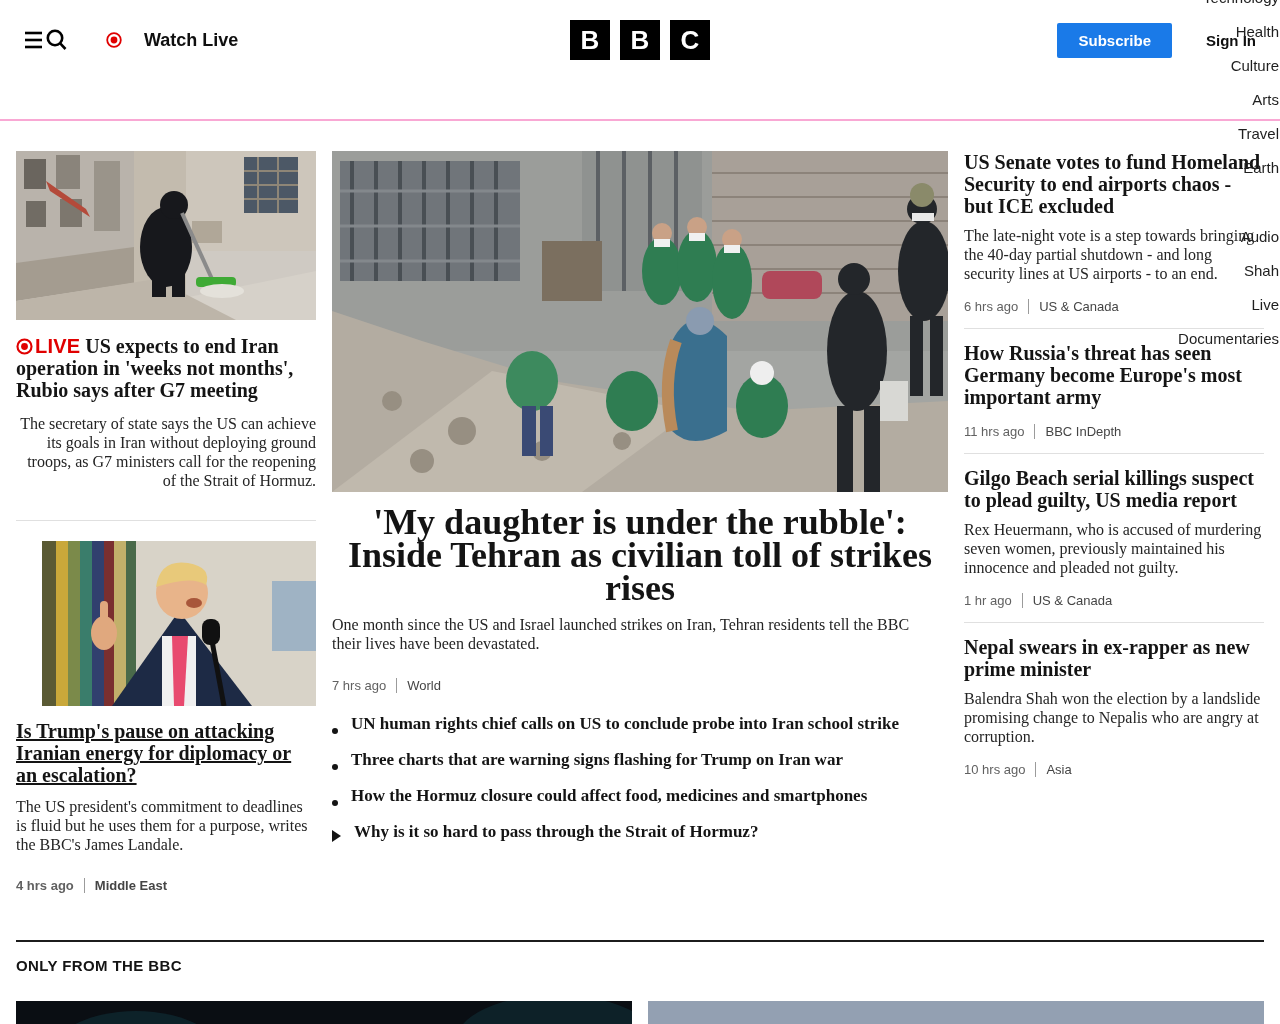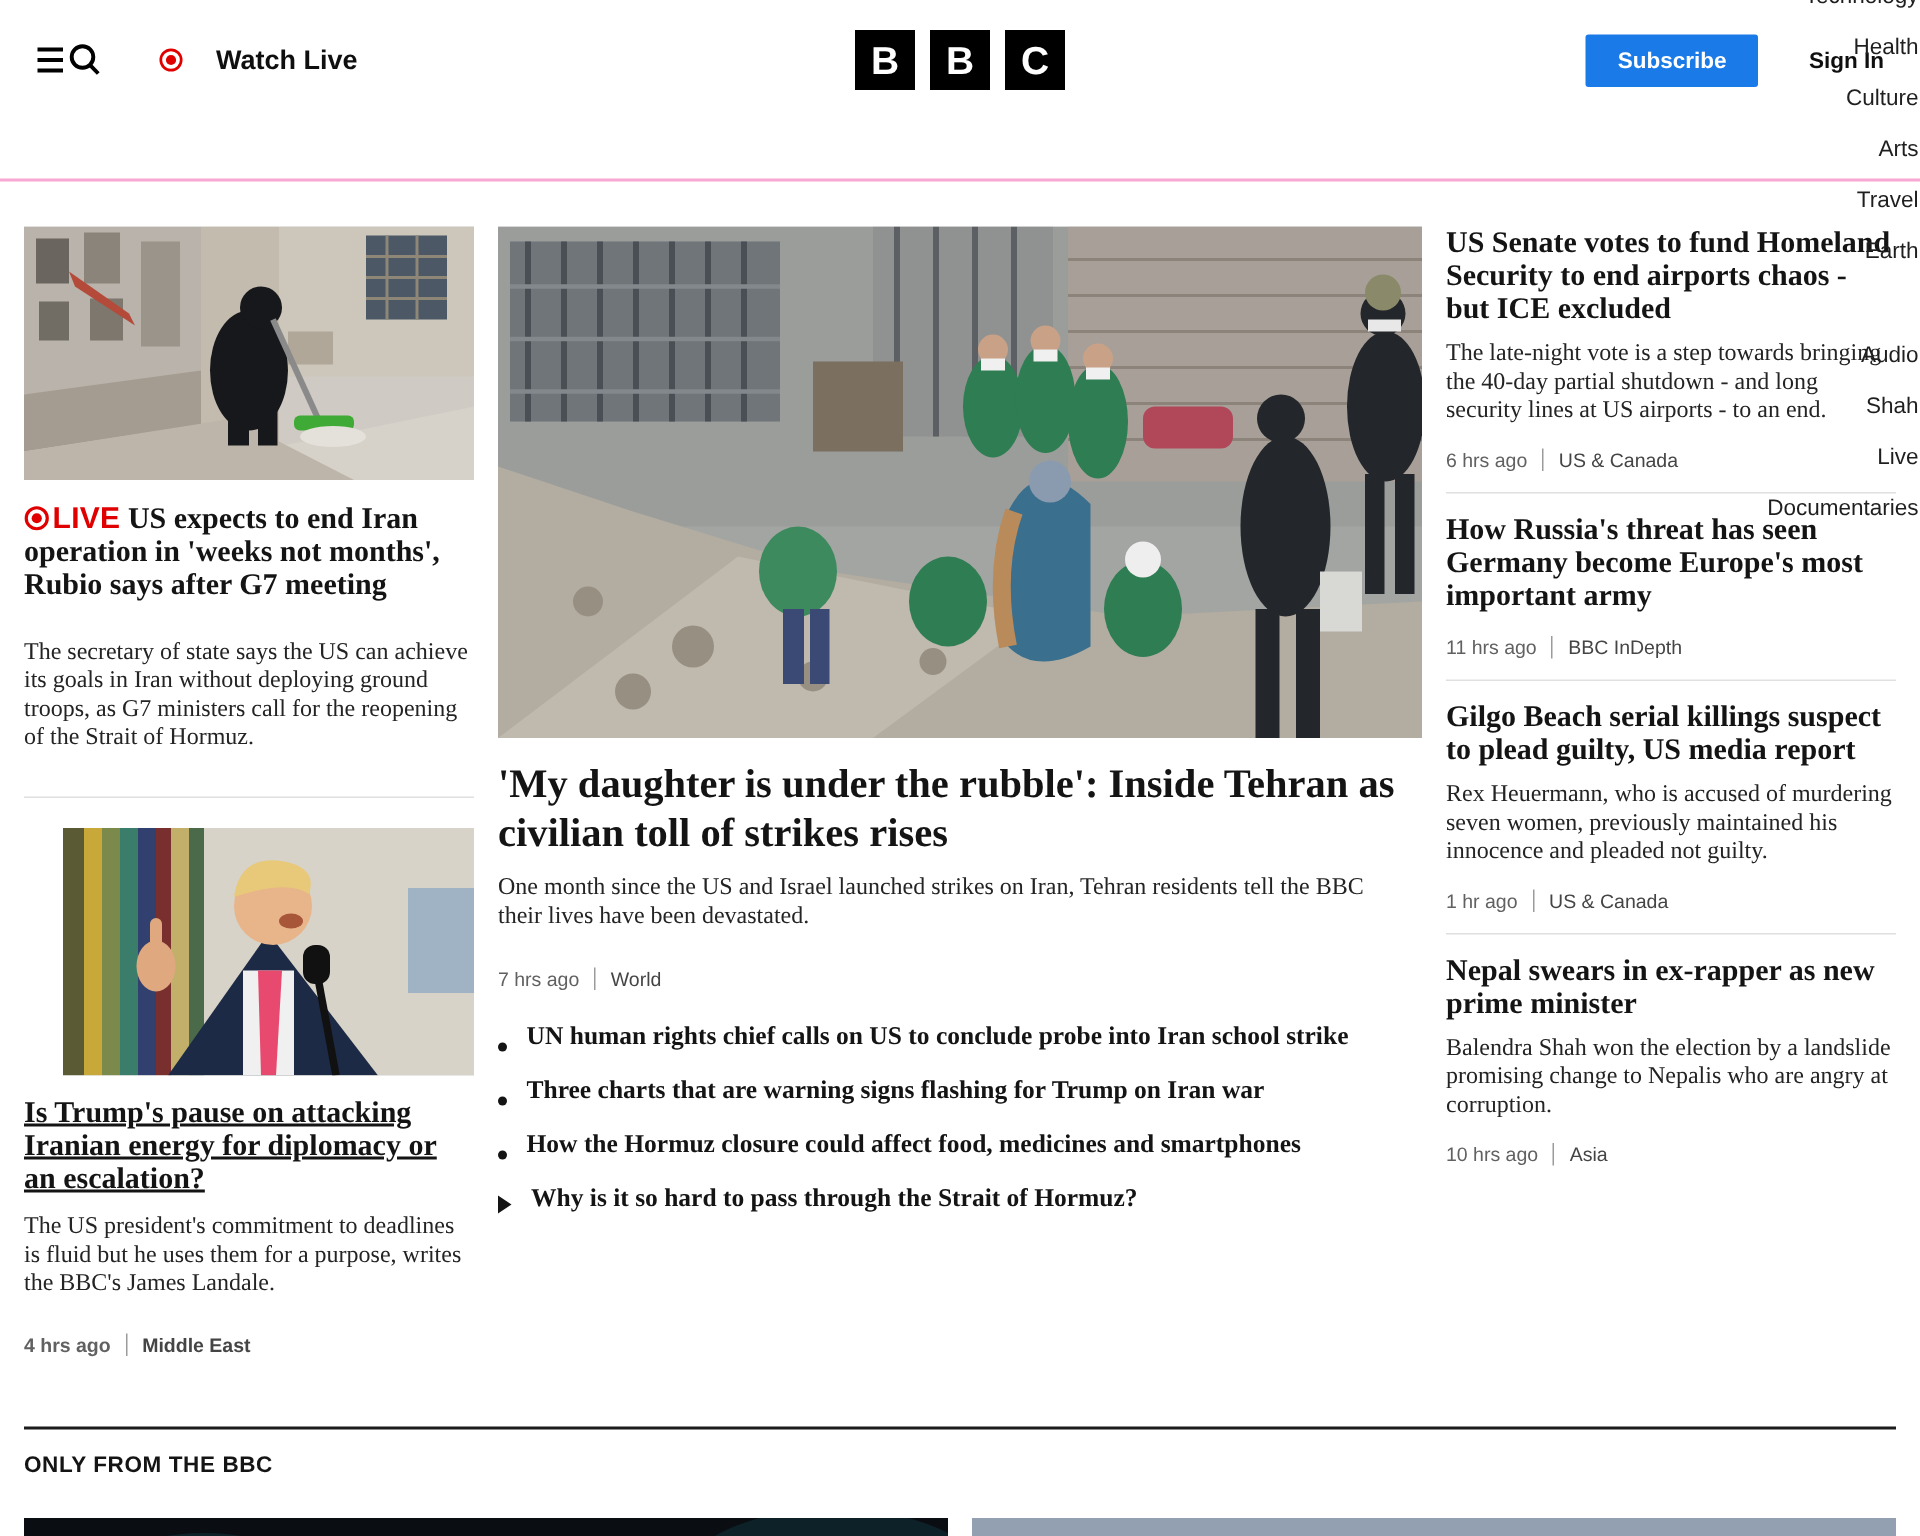--- a/index.html
+++ b/index.html
@@ -27,33 +27,33 @@
   .nav-item.active::after { content:""; position:absolute; left:0; right:0; bottom:0; height:4px; background:#000; }
   .nav-divider { width:1px; background:#d7d7d7; margin:9px 0; }
 
   
   .content { margin:30px 16px 0; display:grid; grid-template-columns:300px 616px 300px; column-gap:16px; }
 
   .media { position:relative; overflow:hidden; background:#d5d5d5; }
   .media svg { display:block; width:100%; height:100%; }
   .headline { font-family:"Liberation Serif", serif; font-weight:700; color:#141414; }
   .headline.small { font-size:20px; line-height:22px; }
-  .headline.big { font-size:27px; line-height:33px; }
+  .headline.big { font-size:36px; line-height:33px;text-align:center; }
   .summary { font-family:"Liberation Serif", serif; font-size:16px; line-height:19px; color:#242424; }
   .meta { display:flex; align-items:center; gap:10px; font-size:13px; color:#616161; }
   .meta .vbar { width:1px; height:15px; background:#9b9b9b; }
   .meta .tag { color:#454545; }
   .divider { border:none; border-top:1px solid #e0e0e0; }
 
   
   .lc-media1 { width:300px; height:169px; }
   .live-head { margin-top:15px; }
   .live-badge { color:#e00000; font-weight:700; font-size:20px; font-family:"Liberation Sans", sans-serif; letter-spacing:.2px; }
   .live-badge svg { vertical-align:-2px; margin-right:2px; }
-  .lc-sum1 { margin-top:24px; }
+  .lc-sum1 { margin-top:13px;text-align:right; }
   .lc-div { margin:30px 0 20px; }
   .lc-media2 { width:274px; height:165px; margin-left:auto; }
   .lc-head2 { margin-top:14px;text-decoration:underline; }
   .lc-sum2 { margin-top:11px; }
   .lc-meta2 { margin-top:24px;font-weight:bold; }
 
   
   .hero-media { width:616px; height:341px; }
   .hero-head { margin-top:14px; }
   .hero-sum { margin-top:10px; font-size:16px; line-height:19px; max-width:608px; }

